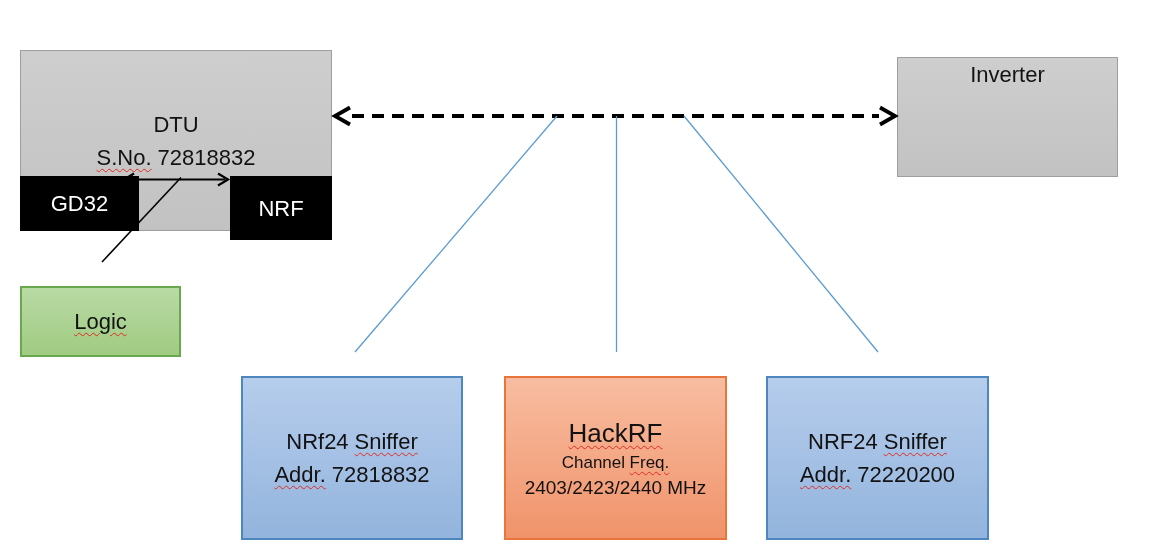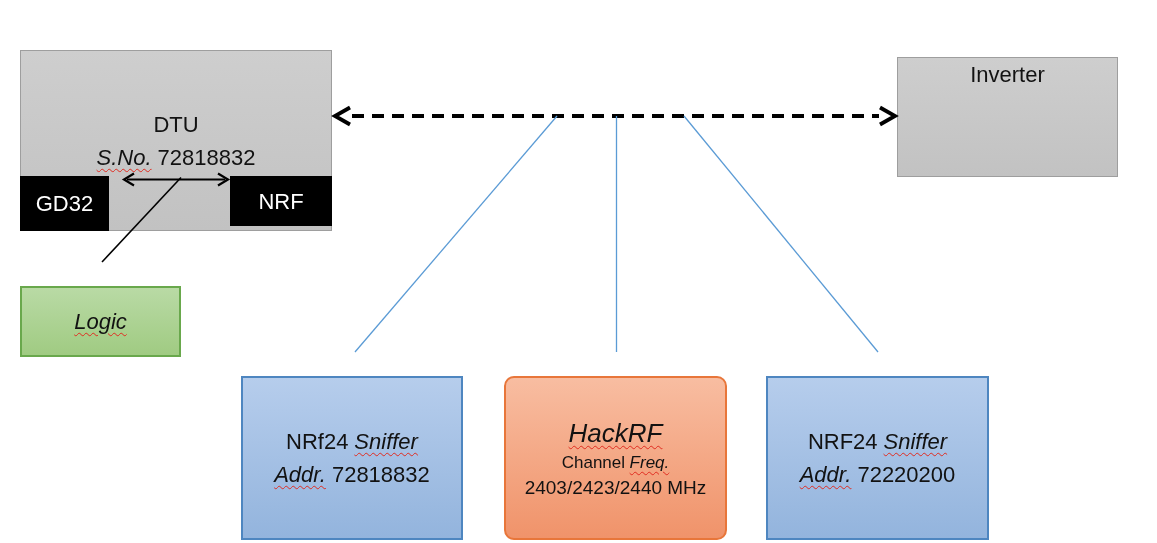--- a/index.html
+++ b/index.html
@@ -26,40 +26,39 @@
   .blue{
     background:linear-gradient(var(--blue-fill-top,#b6cdec),var(--blue-fill-bottom,#93b4dd));
     border:2px solid var(--blue-border,#4e86c0);
   }
   .orange{
     background:linear-gradient(var(--orange-fill-top,#f8bda1),var(--orange-fill-bottom,#f0936a));
     border:2px solid var(--orange-border,#e8763a);
   }
 
   #dtu{left:20px;top:26px;width:312px;height:181px;}
-  #gd32{left:20px;top:152px;width:89px;height:55px;}
-  #nrf{left:230px;top:152px;width:102px;height:50px;}
+  #gd32{left:20px;top:152px;width:119px;height:55px;}
+  #nrf{left:230px;top:152px;width:102px;height:64px;}
   #logic{left:20px;top:262px;width:161px;height:71px;}
   #inverter{left:897px;top:33px;width:221px;height:120px;justify-content:space-between;}
   #sniffer-left{left:241px;top:352px;width:222px;height:164px;}
-  #hackrf{left:504px;top:352px;width:223px;height:164px;border-radius:10px;}
+  #hackrf{left:504px;top:352px;width:223px;height:164px;}
   #sniffer-right{left:766px;top:352px;width:223px;height:164px;}
 
   #hackrf .hack-title{font-size:26px;line-height:36px;}
   #hackrf .hack-sub{font-size:17px;line-height:23px;}
   #hackrf .hack-freqs{font-size:19px;line-height:27px;}
 
   
   .sq{
     text-decoration-line:underline;
     text-decoration-style:wavy;
     text-decoration-color:var(--squiggle-red,#e02b20);
     text-decoration-thickness:1px;
     text-underline-offset:3px;
-    font-style:italic;
   }
   .w2{margin-left:.27em;}
 
   svg.overlay{position:absolute;left:0;top:0;pointer-events:none;}
   .blue-line{stroke:var(--connector-blue,#5b9bd5);stroke-width:1.3;fill:none;}
   .black-line{stroke:var(--arrow-black,#000);stroke-width:1.6;fill:none;}
   .shaft-dashed{stroke:var(--arrow-black,#000);stroke-width:3.8;fill:none;stroke-dasharray:12 8;}
   .shaft{stroke:var(--arrow-black,#000);stroke-width:2.2;fill:none;}
   .head-big{stroke:var(--arrow-black,#000);stroke-width:3.8;fill:none;stroke-linejoin:miter;}
   .head-small{stroke:var(--arrow-black,#000);stroke-width:2.2;fill:none;stroke-linejoin:miter;}

